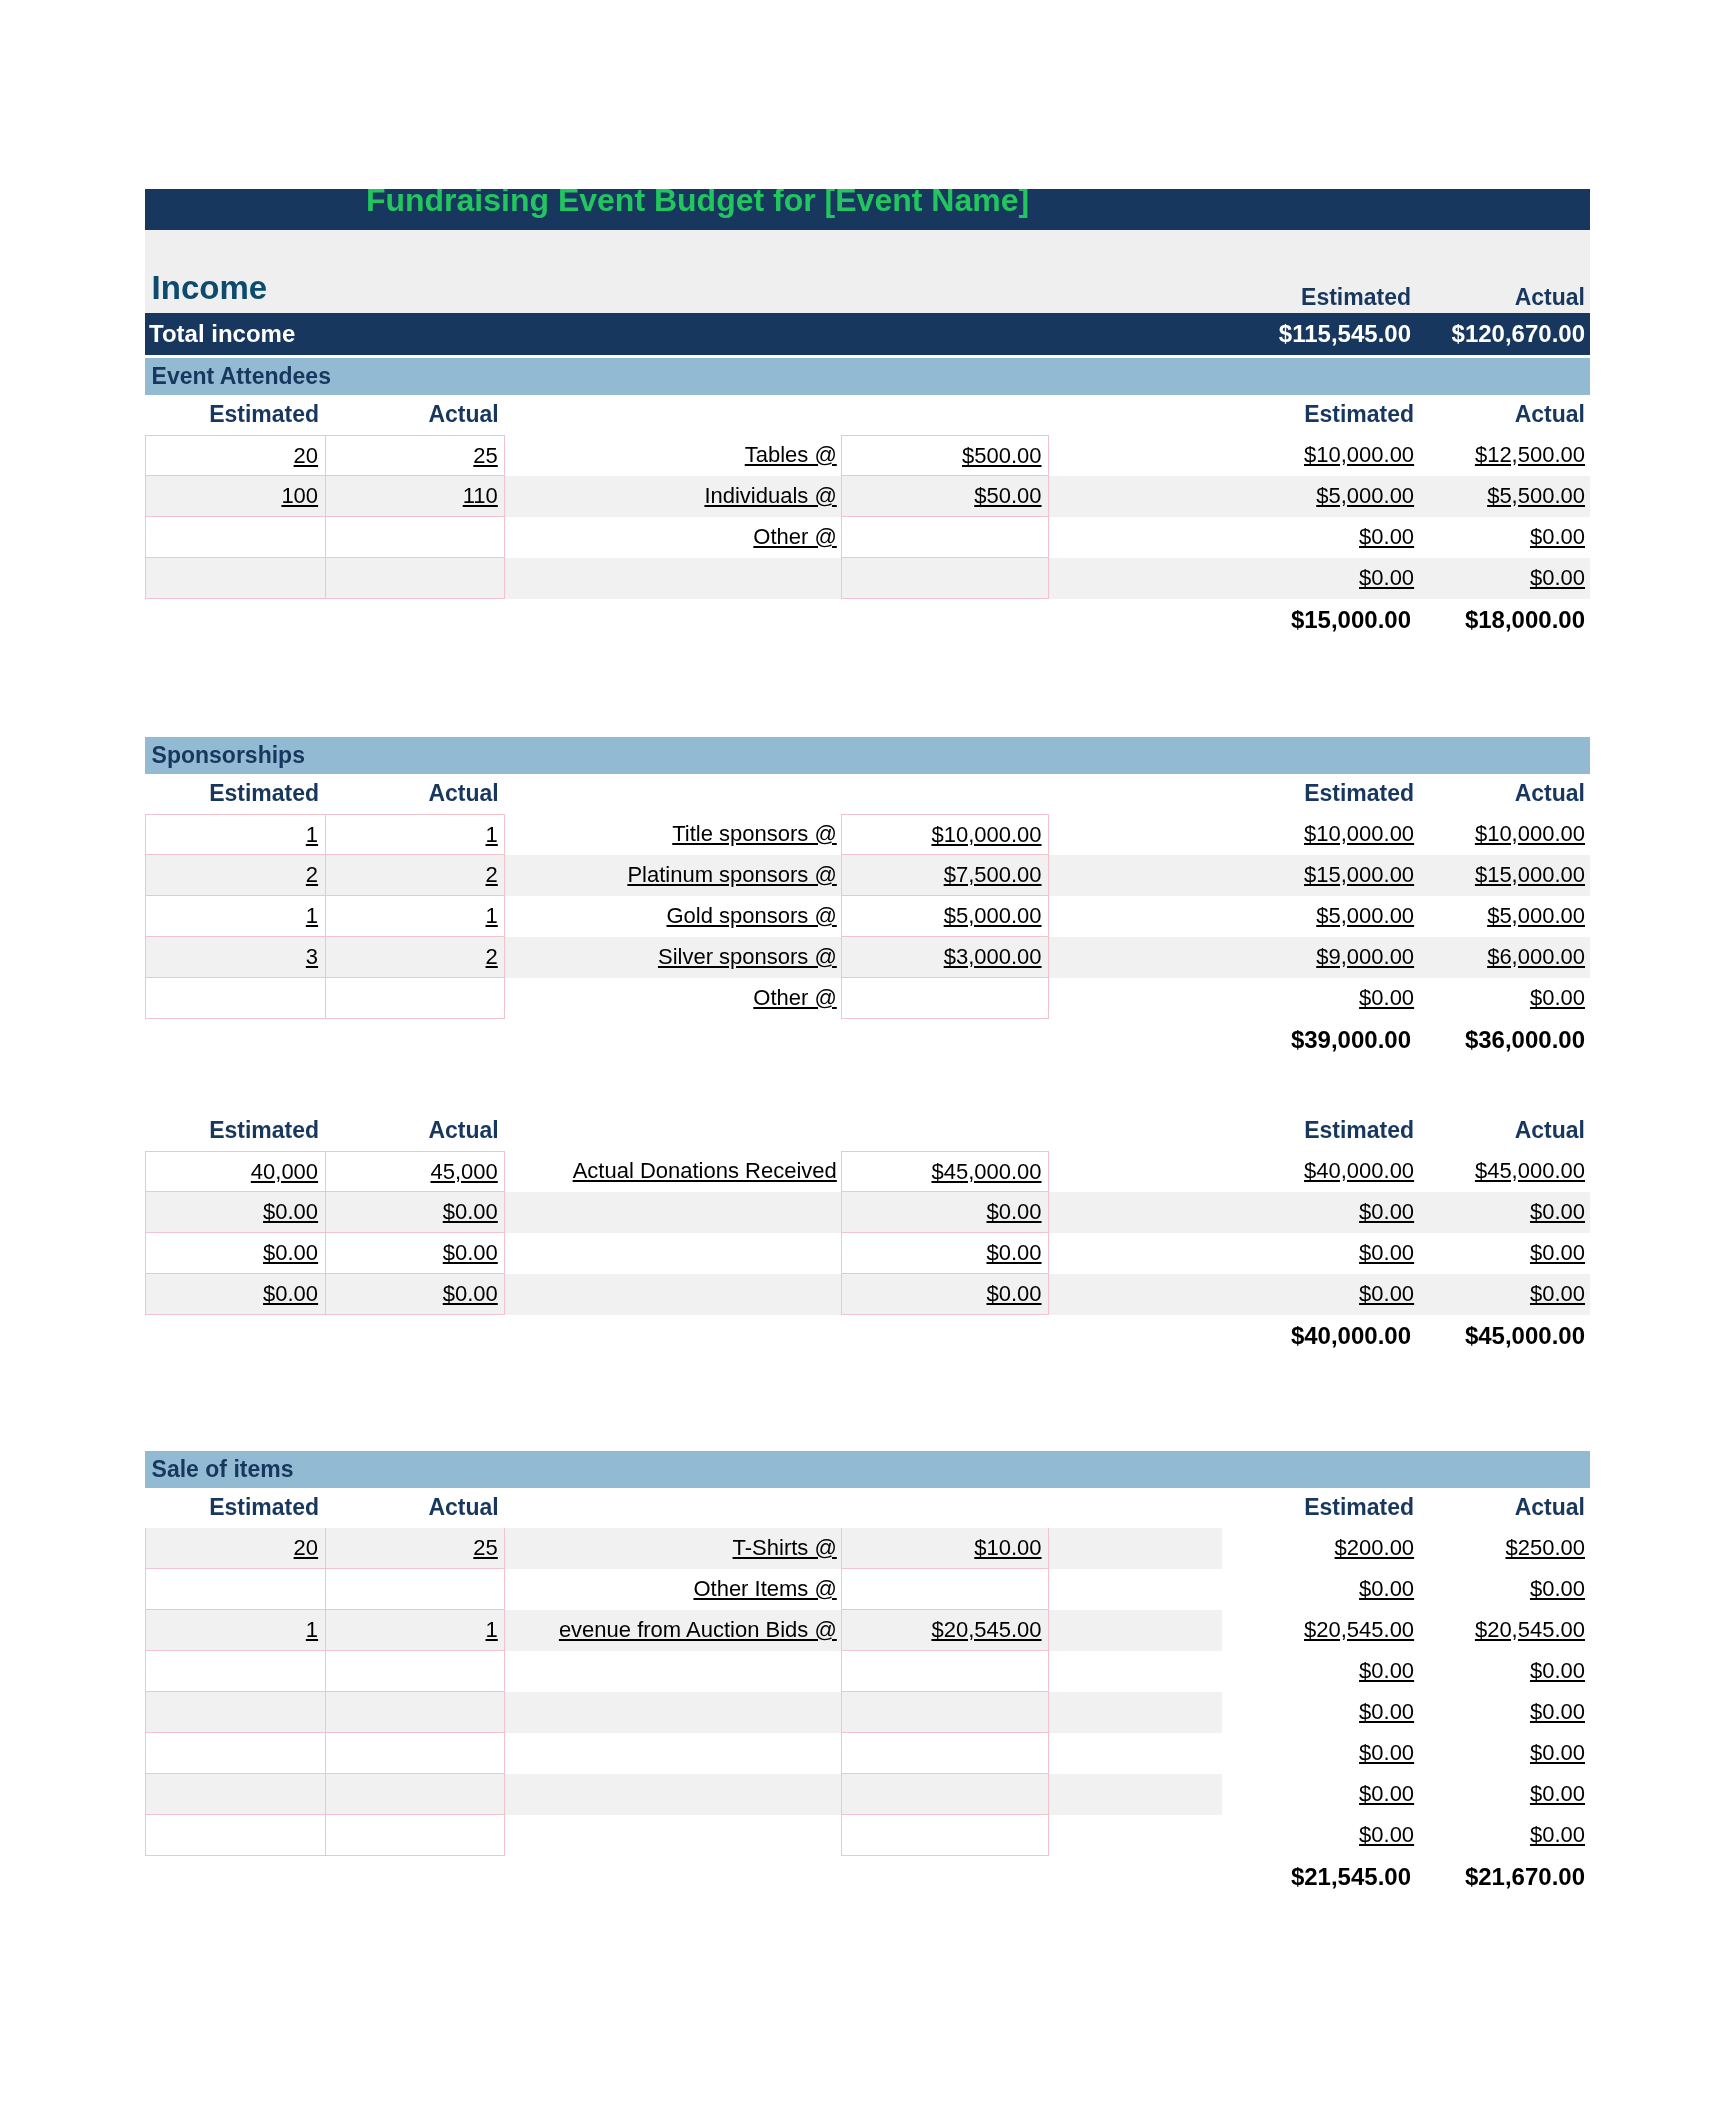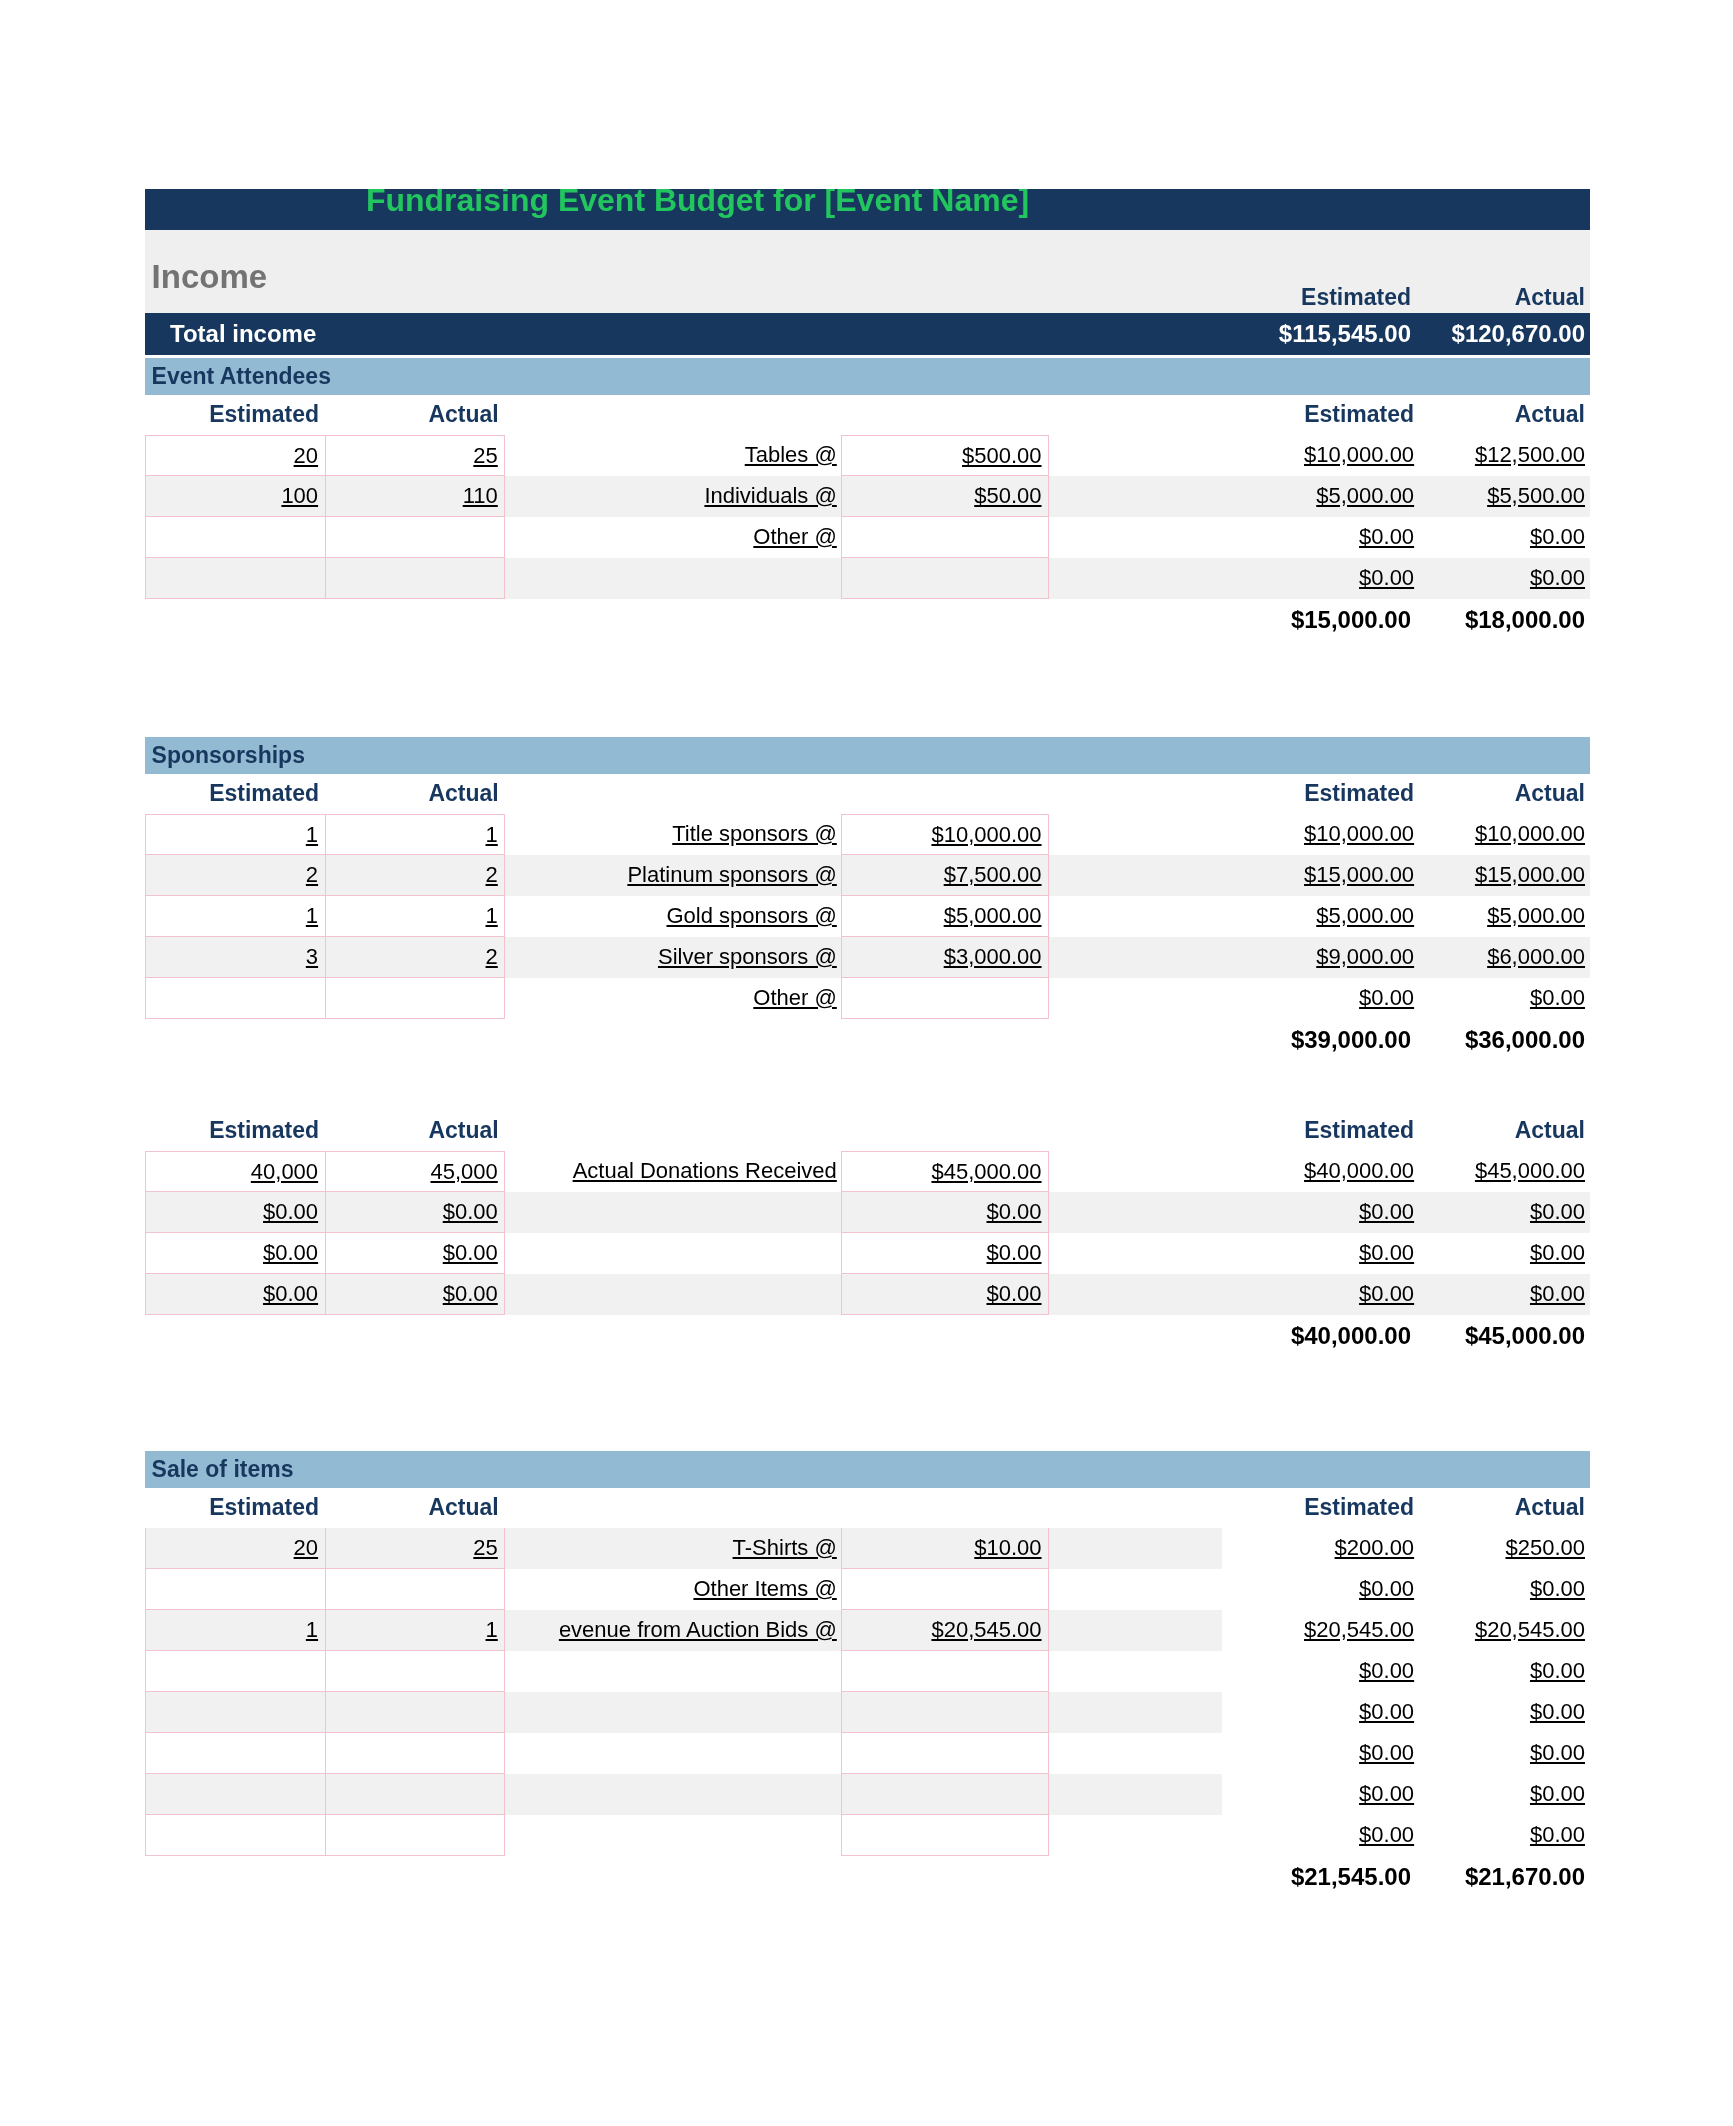--- a/index.html
+++ b/index.html
@@ -6,27 +6,27 @@
             font-family:"Liberation Sans",sans-serif;color:#000;}
   .content{position:absolute;left:145px;top:189px;width:1445px;}
 
   
   .titlebar{height:41px;background:#17375E;position:relative;overflow:hidden;}
   .titlebar .inner{position:absolute;top:-11.6px;left:0;width:1105px;height:46px;line-height:46px;
                    text-align:center;font-size:32px;font-weight:bold;color:#22c55e;white-space:nowrap;}
 
   
   .income{height:83px;background:#EFEFEF;position:relative;}
-  .income .heading{position:absolute;left:6.6px;bottom:17px;margin:0;font-size:33px;font-weight:bold;color:#737373;}
+  .income .heading{position:absolute;left:6.6px;bottom:6px;margin:0;font-size:33px;font-weight:bold;color:#0c4a6e;}
   .income .hdrs{position:absolute;right:0;bottom:1.7px;display:flex;font-size:23px;font-weight:bold;color:#17375E;}
 
   
   .totalincome{height:42px;background:#17375E;display:flex;align-items:center;color:#fff;
                font-weight:bold;font-size:24px;margin-bottom:2.5px;}
-  .totalincome .lbl{flex:1 1 auto;padding-left:25px;}
+  .totalincome .lbl{flex:1 1 auto;padding-left:4px;}
 
   
   .band{height:37px;background:#93BAD3;display:flex;align-items:center;padding-left:6.6px;
         box-sizing:border-box;font-size:23px;font-weight:bold;color:#17375E;text-align:right;}
   .heads{height:40px;display:flex;align-items:center;font-size:23px;font-weight:bold;color:#17375E;}
   .row{height:41px;display:flex;font-size:22px;text-decoration:underline;}
   .row>div{box-sizing:border-box;line-height:39px;white-space:nowrap;overflow:hidden;}
   .heads>div{box-sizing:border-box;white-space:nowrap;}
   .gf{background:#F2F1F1;}                                   
   .gl{background:linear-gradient(90deg,#F2F1F1 0px,#F2F1F1 1077px,#ffffff 1077px);} 

